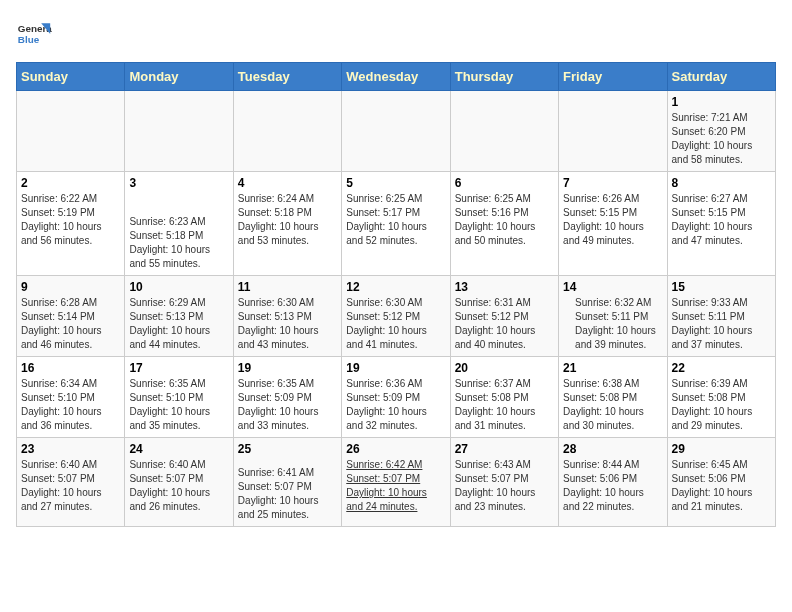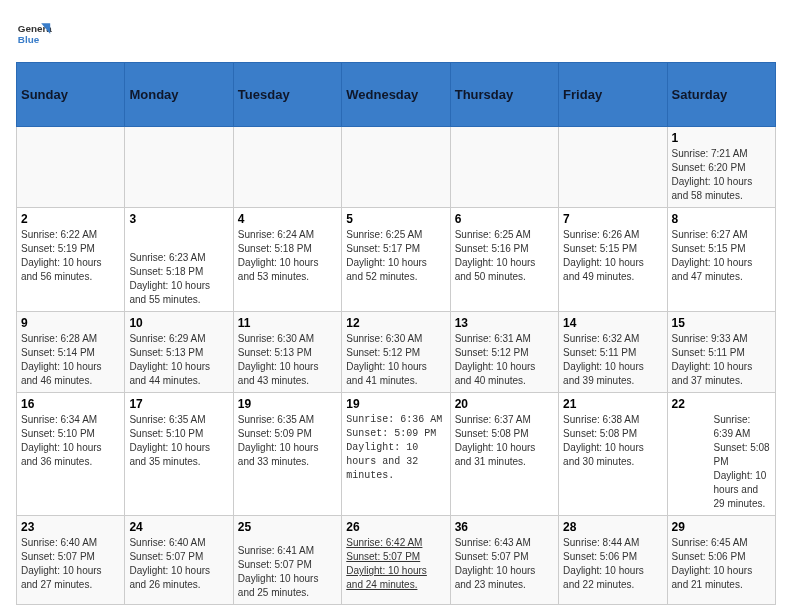--- a/index.html
+++ b/index.html
@@ -37,22 +37,22 @@
       font-size: 14px;
       color: #444;
     }
     table {
       width: 100%;
       border-collapse: collapse;
       font-size: 11px;
     }
     thead tr th {
       background-color: #3a7dc9;
-      color: #0f172a;
-      padding: 24px 4px;
+      color: #fef9c3;
+      padding: 6px 4px;
       font-size: 13px;
       font-weight: bold;
       text-align: left;
       border: 1px solid #2a6ab5;
       margin-top: 43px;
     }
     tbody tr td {
       border: 1px solid #ccc;
       vertical-align: top;
       padding: 4px;
@@ -195,21 +195,21 @@
 Daylight: 10 hours and 41 minutes.</div>
         </td>
         <td>
           <span class="day-number">13</span>
           <div class="day-info" style="white-space: pre-line;">Sunrise: 6:31 AM
 Sunset: 5:12 PM
 Daylight: 10 hours and 40 minutes.</div>
         </td>
         <td>
           <span class="day-number">14</span>
-          <div class="day-info" style="white-space: pre-line;">Sunrise: 6:32 AM
+          <div class="day-info" style="white-space: pre-line; margin-left: 12px;">Sunrise: 6:32 AM
 Sunset: 5:11 PM
 Daylight: 10 hours and 39 minutes.</div>
         </td>
         <td>
           <span class="day-number">15</span>
           <div class="day-info" style="white-space: pre-line;">Sunrise: 9:33 AM
 Sunset: 5:11 PM
 Daylight: 10 hours and 37 minutes.</div>
         </td>
       </tr>
@@ -227,39 +227,39 @@
 Daylight: 10 hours and 35 minutes.</div>
         </td>
         <td>
           <span class="day-number">19</span>
           <div class="day-info" style="white-space: pre-line;">Sunrise: 6:35 AM
 Sunset: 5:09 PM
 Daylight: 10 hours and 33 minutes.</div>
         </td>
         <td>
           <span class="day-number">19</span>
-          <div class="day-info" style="white-space: pre-line; font-family: Liberation Mono, monospace;">Sunrise: 6:36 AM
+          <div class="day-info" style="white-space: pre-line;">Sunrise: 6:36 AM
 Sunset: 5:09 PM
 Daylight: 10 hours and 32 minutes.</div>
         </td>
         <td>
           <span class="day-number">20</span>
           <div class="day-info" style="white-space: pre-line;">Sunrise: 6:37 AM
 Sunset: 5:08 PM
 Daylight: 10 hours and 31 minutes.</div>
         </td>
         <td>
           <span class="day-number">21</span>
           <div class="day-info" style="white-space: pre-line;">Sunrise: 6:38 AM
 Sunset: 5:08 PM
 Daylight: 10 hours and 30 minutes.</div>
         </td>
         <td>
           <span class="day-number">22</span>
-          <div class="day-info" style="white-space: pre-line; margin-left: 42px;">Sunrise: 6:39 AM
+          <div class="day-info" style="white-space: pre-line;">Sunrise: 6:39 AM
 Sunset: 5:08 PM
 Daylight: 10 hours and 29 minutes.</div>
         </td>
       </tr>
       <tr>
         <td>
           <span class="day-number">23</span>
           <div class="day-info" style="white-space: pre-line;">Sunrise: 6:40 AM
 Sunset: 5:07 PM
 Daylight: 10 hours and 27 minutes.</div>
@@ -276,21 +276,21 @@
 Sunset: 5:07 PM
 Daylight: 10 hours and 25 minutes.</div>
         </td>
         <td>
           <span class="day-number">26</span>
           <div class="day-info" style="white-space: pre-line; text-decoration: underline;">Sunrise: 6:42 AM
 Sunset: 5:07 PM
 Daylight: 10 hours and 24 minutes.</div>
         </td>
         <td>
-          <span class="day-number">36</span>
+          <span class="day-number">27</span>
           <div class="day-info" style="white-space: pre-line;">Sunrise: 6:43 AM
 Sunset: 5:07 PM
 Daylight: 10 hours and 23 minutes.</div>
         </td>
         <td>
           <span class="day-number">28</span>
           <div class="day-info" style="white-space: pre-line;">Sunrise: 8:44 AM
 Sunset: 5:06 PM
 Daylight: 10 hours and 22 minutes.</div>
         </td>

